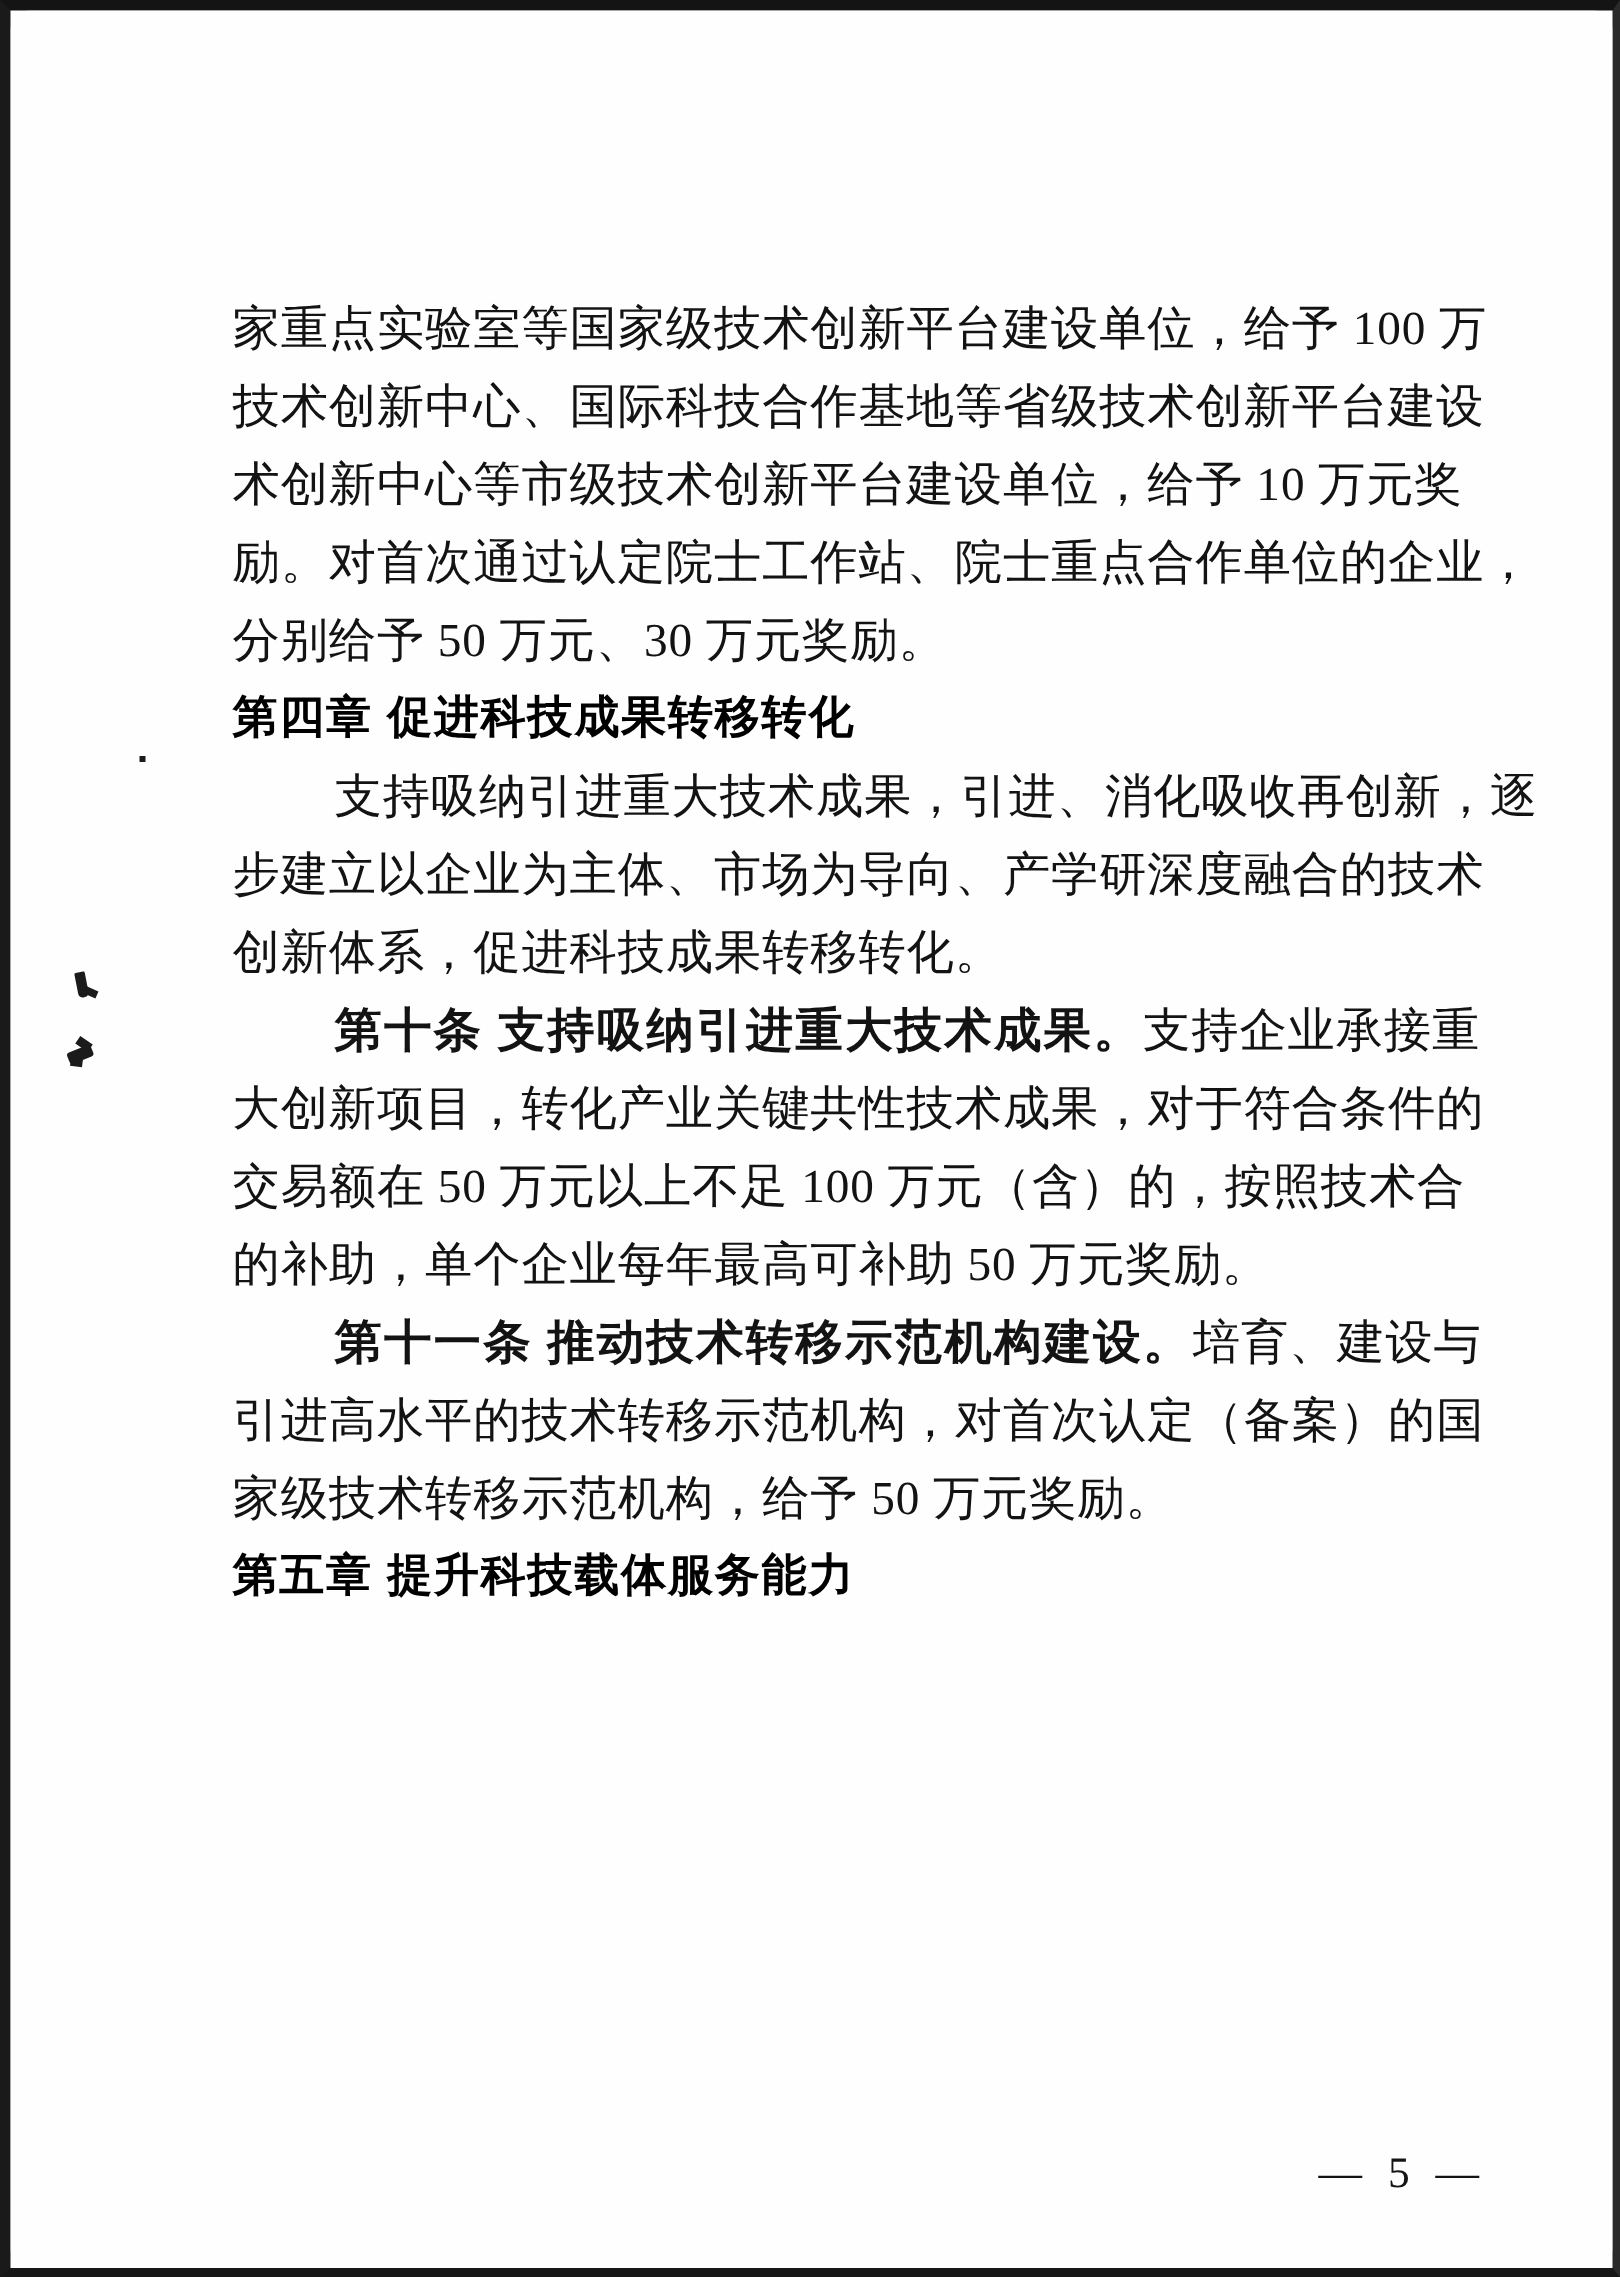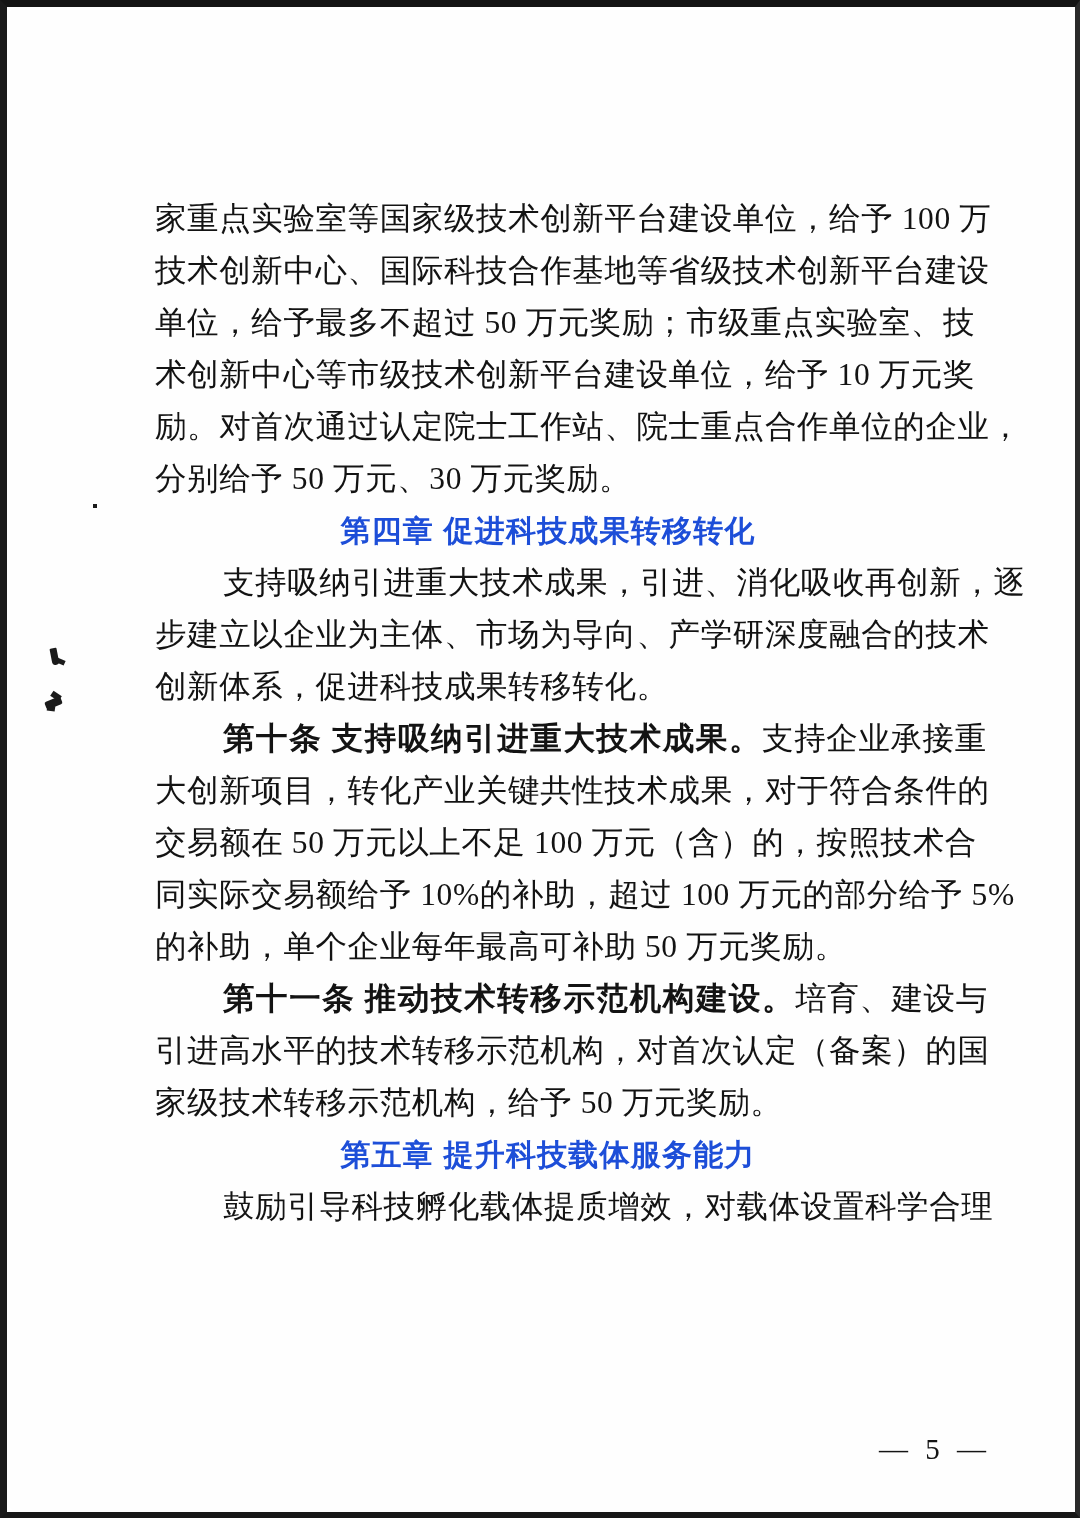--- a/index.html
+++ b/index.html
@@ -49,22 +49,22 @@
   .b {
     font-weight: 700;
     letter-spacing: 1.6px;
   }
   
   .chapter {
     font-family: "Liberation Sans", "DejaVu Sans", sans-serif;
     font-size: 30px;
     line-height: 52px;
     font-weight: 700;
-    color: #1d4ed8;
-    text-align: center;
+    color: #000000;
+    text-align: left;
     letter-spacing: 1.2px;
     white-space: nowrap;
   }
   
   .folio {
     position: absolute;
     right: 84px;
     bottom: 46px;
     font-family: "Liberation Serif", "DejaVu Serif", serif;
     font-size: 29px;
@@ -104,42 +104,39 @@
 </head>
 <body>
 
 <div class="page">
   <div class="paper">
 
     <div class="content">
 
       <div class="line">家重点实验室等国家级技术创新平台建设单位，给予 100 万</div>
       <div class="line">技术创新中心、国际科技合作基地等省级技术创新平台建设</div>
-      <div class="line">单位，给予最多不超过 50 万元奖励；市级重点实验室、技</div>
       <div class="line">术创新中心等市级技术创新平台建设单位，给予 10 万元奖</div>
       <div class="line">励。对首次通过认定院士工作站、院士重点合作单位的企业，</div>
       <div class="line">分别给予 50 万元、30 万元奖励。</div>
 
       <div class="chapter">第四章  促进科技成果转移转化</div>
       <div class="line indent">支持吸纳引进重大技术成果，引进、消化吸收再创新，逐</div>
       <div class="line">步建立以企业为主体、市场为导向、产学研深度融合的技术</div>
       <div class="line">创新体系，促进科技成果转移转化。</div>
 
       <div class="line indent"><span class="b">第十条  支持吸纳引进重大技术成果。</span><span>支持企业承接重</span></div>
       <div class="line">大创新项目，转化产业关键共性技术成果，对于符合条件的</div>
       <div class="line">交易额在 50 万元以上不足 100 万元（含）的，按照技术合</div>
-      <div class="line">同实际交易额给予 10%的补助，超过 100 万元的部分给予 5%</div>
       <div class="line">的补助，单个企业每年最高可补助 50 万元奖励。</div>
 
       <div class="line indent"><span class="b">第十一条  推动技术转移示范机构建设。</span><span>培育、建设与</span></div>
       <div class="line">引进高水平的技术转移示范机构，对首次认定（备案）的国</div>
       <div class="line">家级技术转移示范机构，给予 50 万元奖励。</div>
 
       <div class="chapter">第五章  提升科技载体服务能力</div>
-      <div class="line indent">鼓励引导科技孵化载体提质增效，对载体设置科学合理</div>
 
     </div>
 
     <div class="folio">— 5 —</div>
 
     <div class="artifact sp1"></div>
     <div class="artifact sp2"></div>
     <div class="artifact sp2b"></div>
     <div class="artifact sp3"></div>
     <div class="artifact sp3b"></div>

